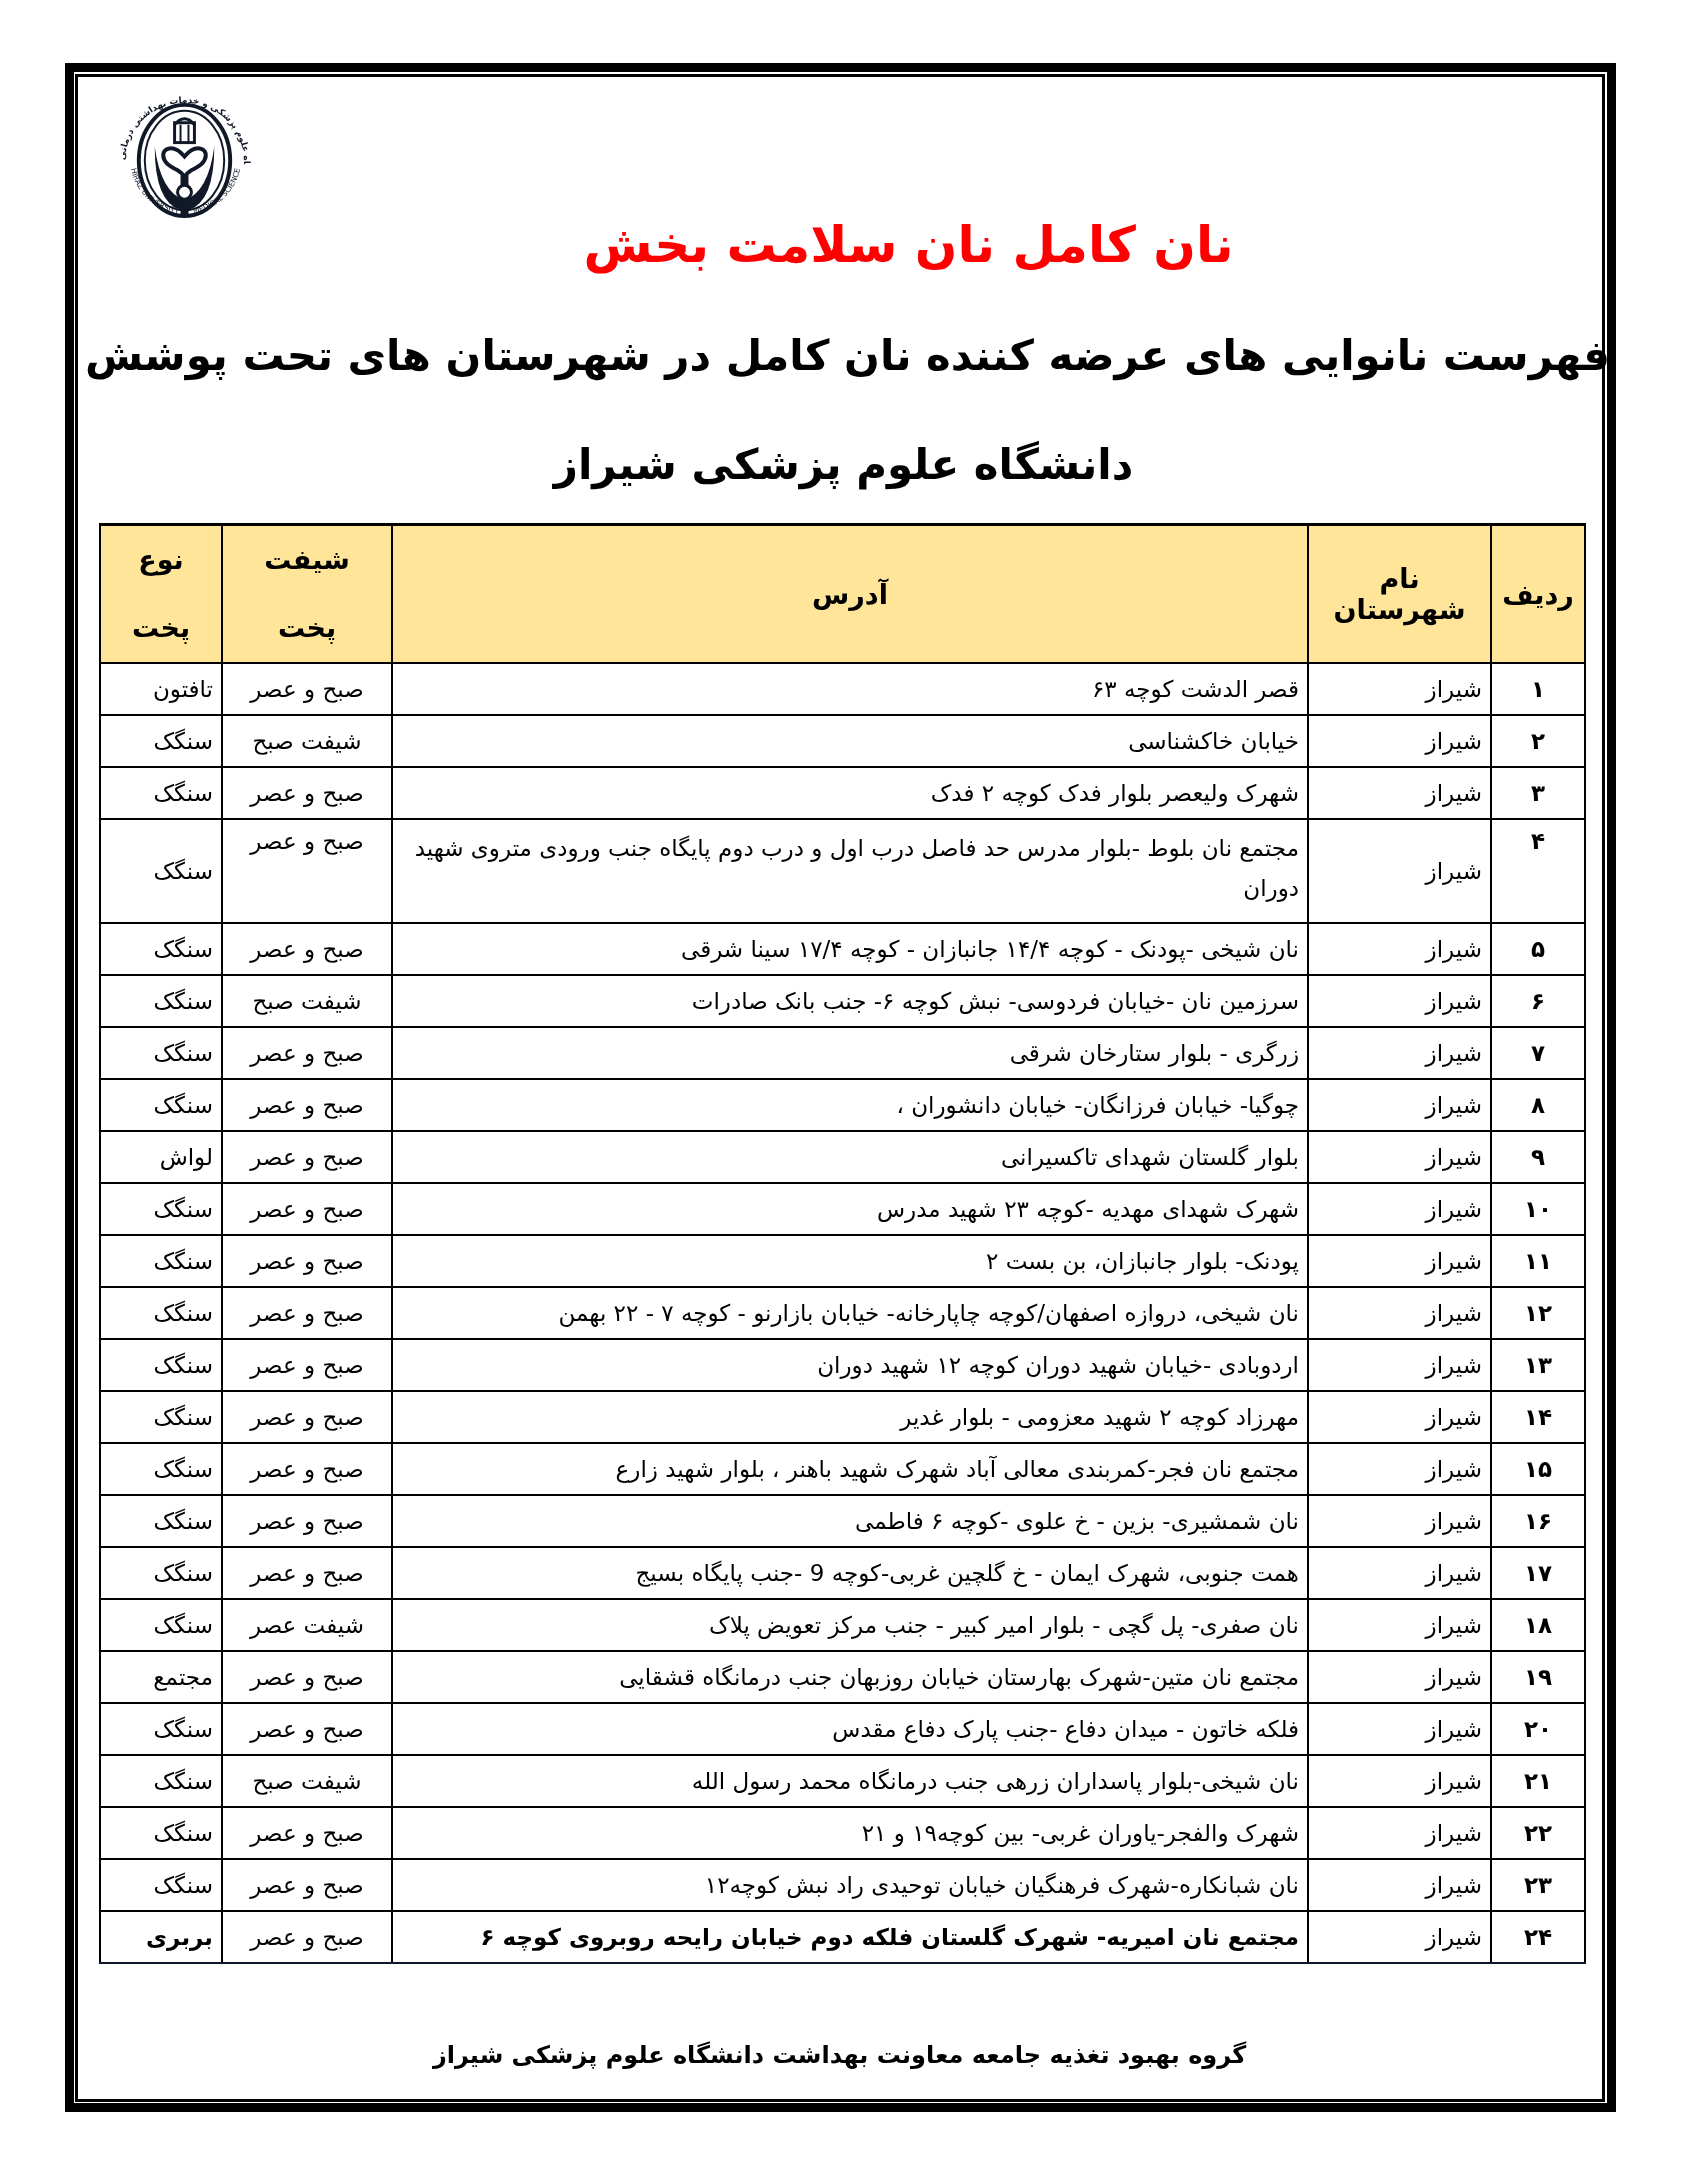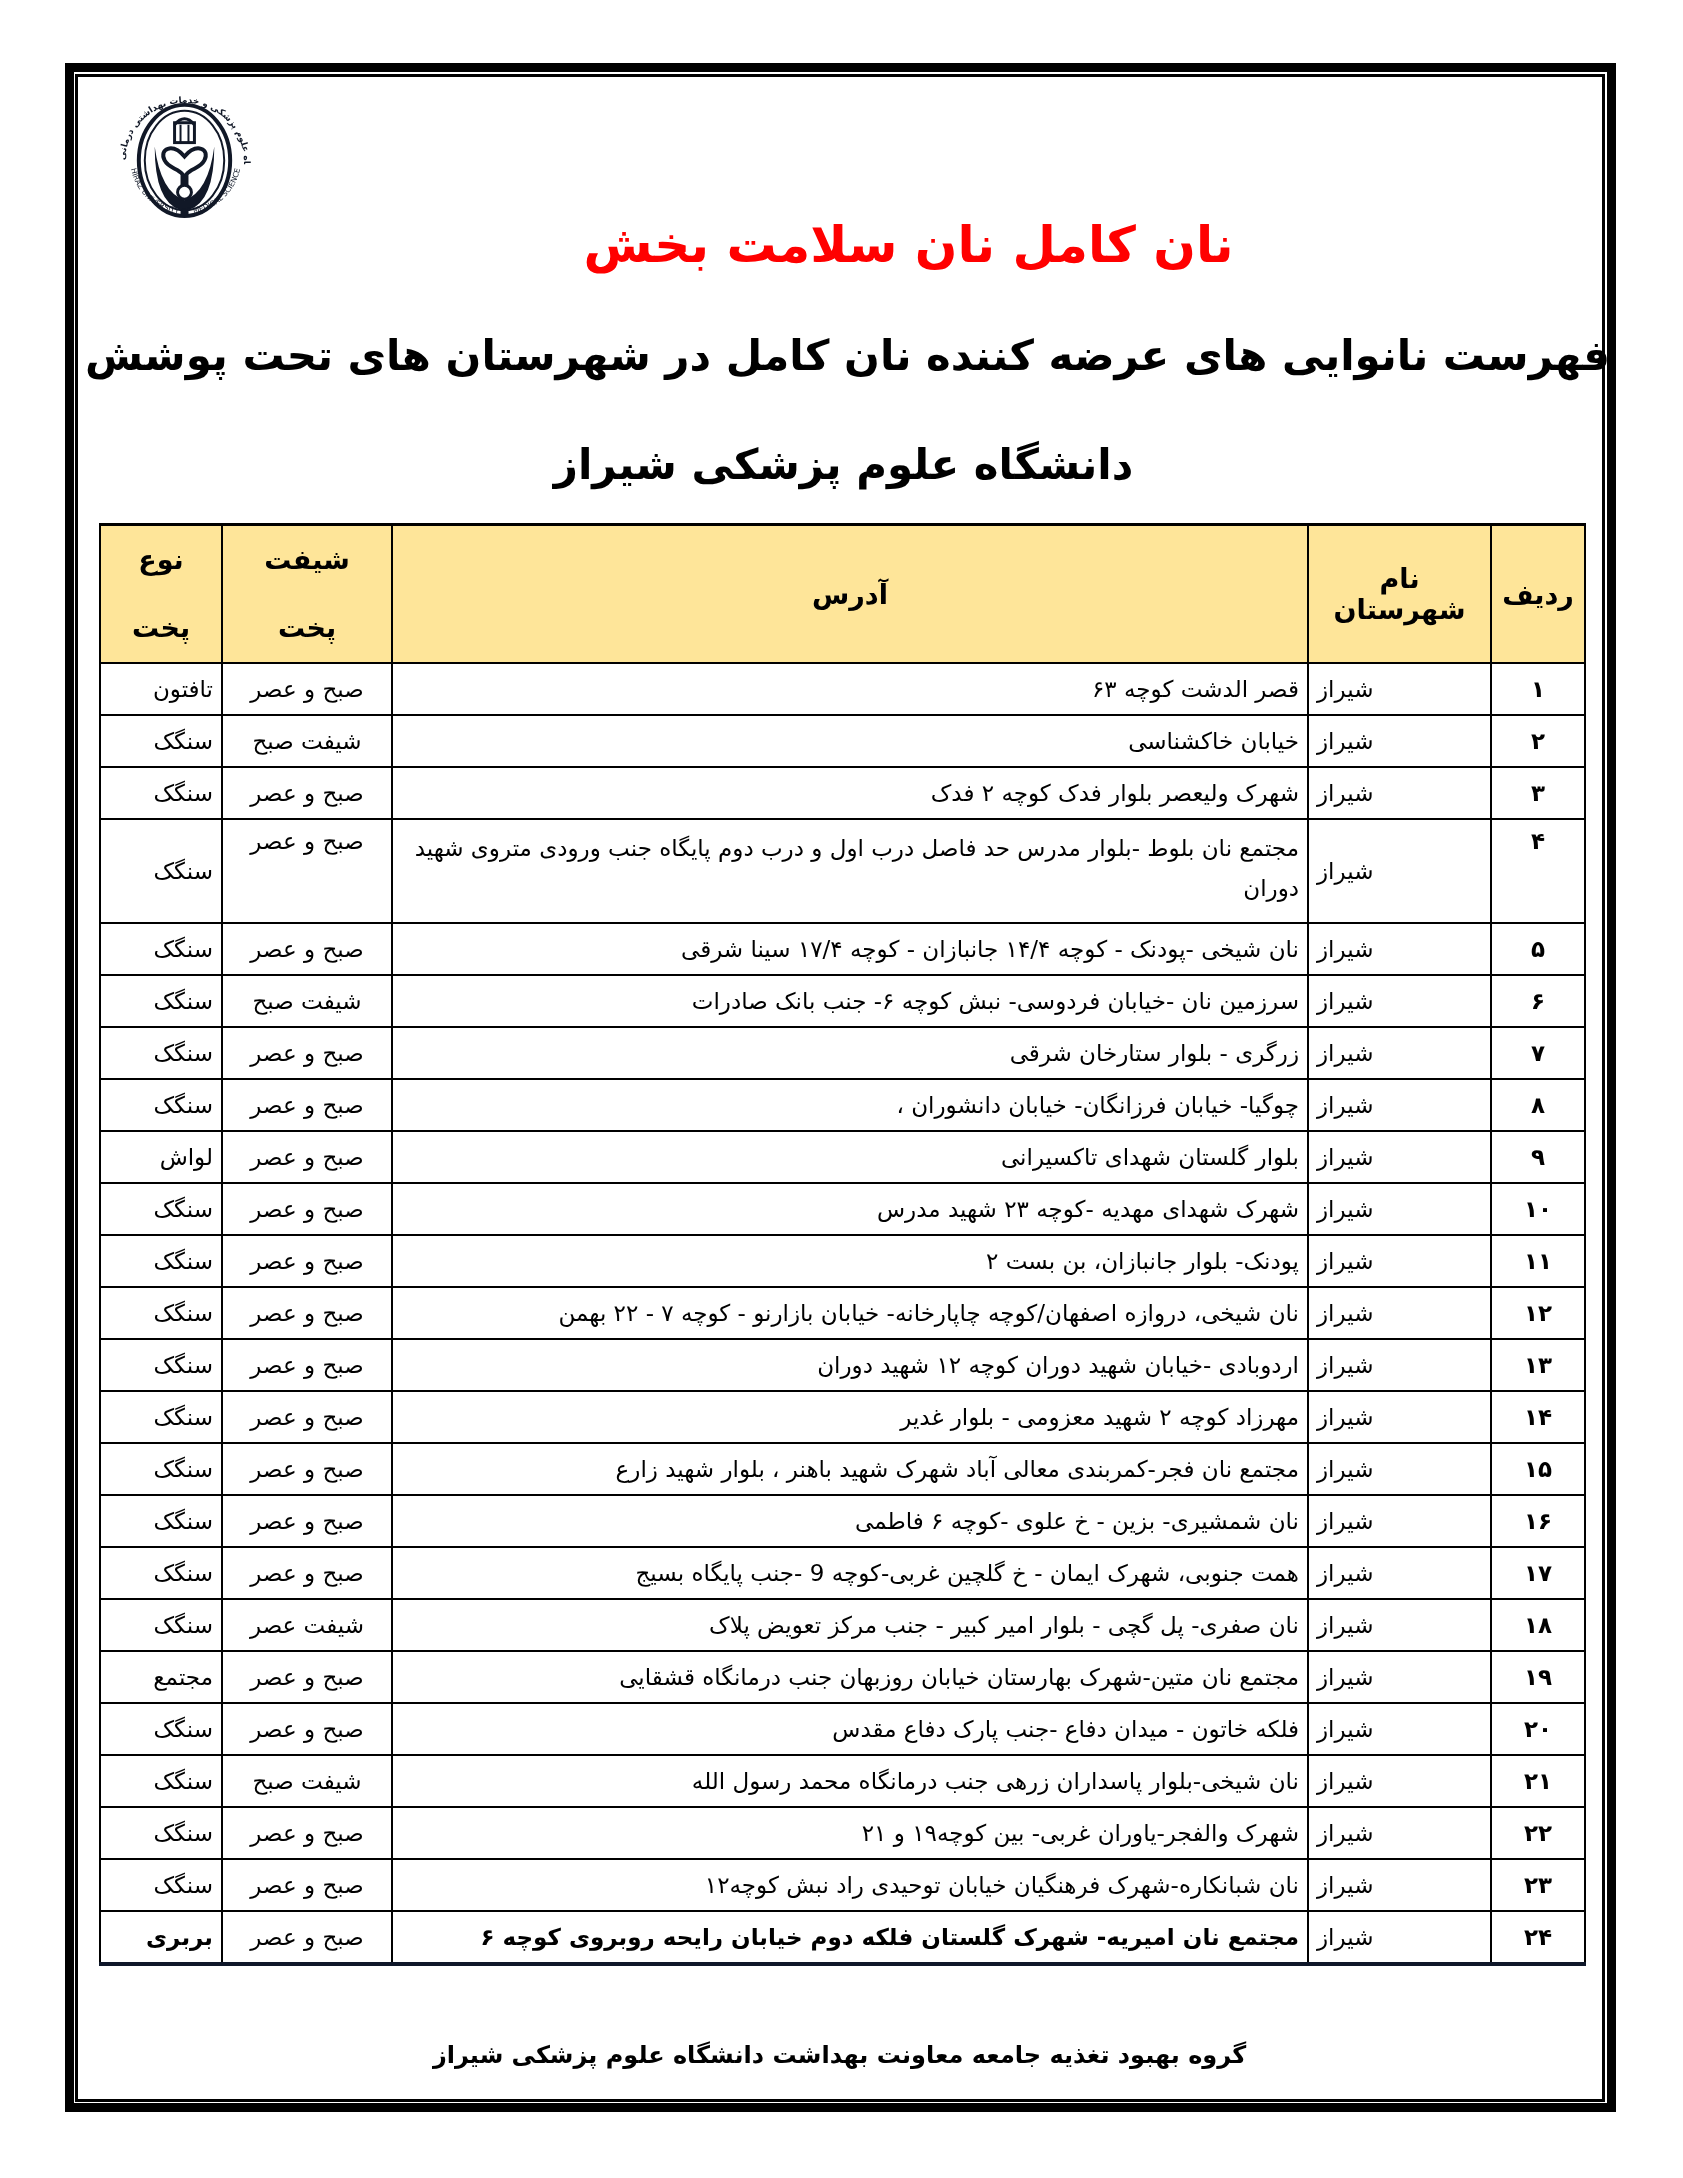--- a/index.html
+++ b/index.html
@@ -11,28 +11,28 @@
   .t1 { top: 216px; font-size: 50px; color: #ff0000; transform: translateX(67px); }
   .t2 { top: 331px; font-size: 42px; letter-spacing: -1px; transform: translateX(6px); }
   .t3 { top: 440px; font-size: 42px; transform: translateX(2px); }
   table.main { position: absolute; left: 99px; top: 523px; width: 1485px; border-collapse: collapse; direction: rtl; table-layout: fixed; }
   table.main th, table.main td { border: 2px solid #000; padding: 0 8px; font-size: 23px; }
   table.main th { background: #fee599; height: 113px; font-weight: bold; font-size: 27px; }
   table.main tr.hdr th { border-top: 3px solid #000; }
   table.main td { height: 50px; }
   table.main tr.tall td { height: 94px; }
   td.num { text-align: center; font-weight: bold; }
-  td.city { text-align: left; margin-top: 44px; }
+  td.city { text-align: right; margin-top: 44px; }
   td.addr { text-align: right; padding-right: 10px; }
   td.shift { text-align: center; }
   td.type { text-align: right; }
   tr.tall td.num, tr.tall td.addr, tr.tall td.shift { vertical-align: top; padding-top: 8px; }
   tr.tall td.addr { line-height: 40px; padding-top: 8px; }
   tr.last td.addr, tr.last td.type { font-weight: bold; }
-  tr.last td { border-bottom: 4px solid #0f172a; }
+  tr.last td { border-bottom: 2px solid #0f172a; }
   th.h-type, th.h-shift { vertical-align: top; padding-top: 6px; line-height: 68px; }
   .footer { position: absolute; left: 0; width: 1683px; top: 2041px; text-align: center; direction: rtl; font-size: 24px; font-weight: bold; transform: translateX(-2px); }
 </style>
 </head>
 <body>
 
 <div class="frame-outer"></div>
 <div class="frame-inner"></div>
 
 <div class="logo">

